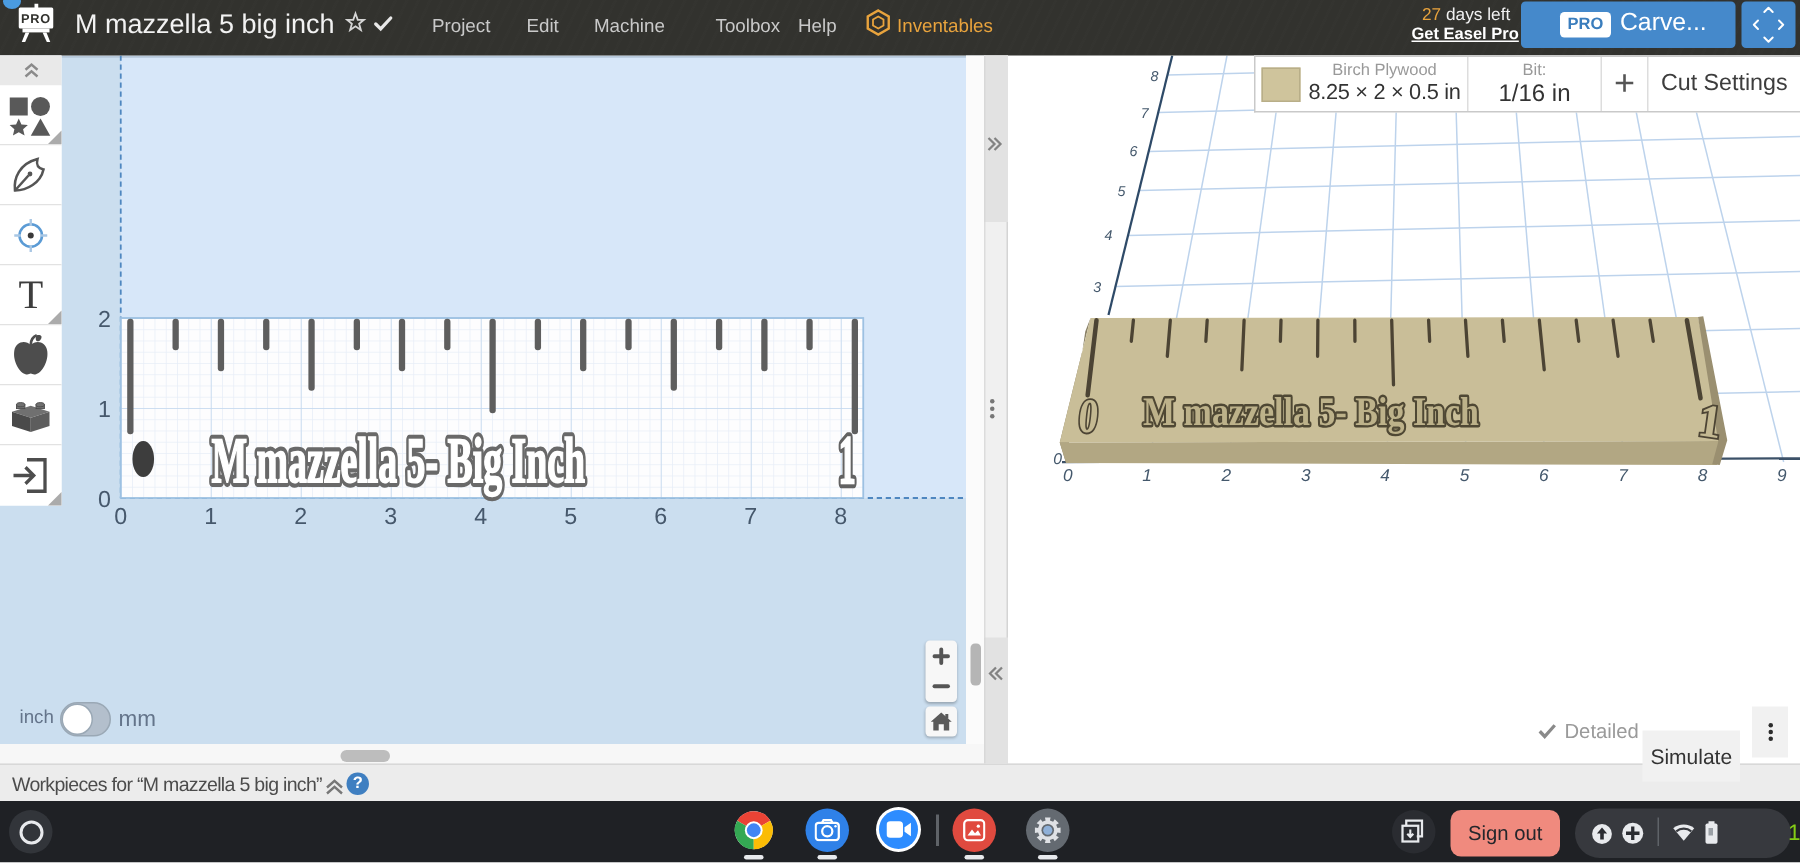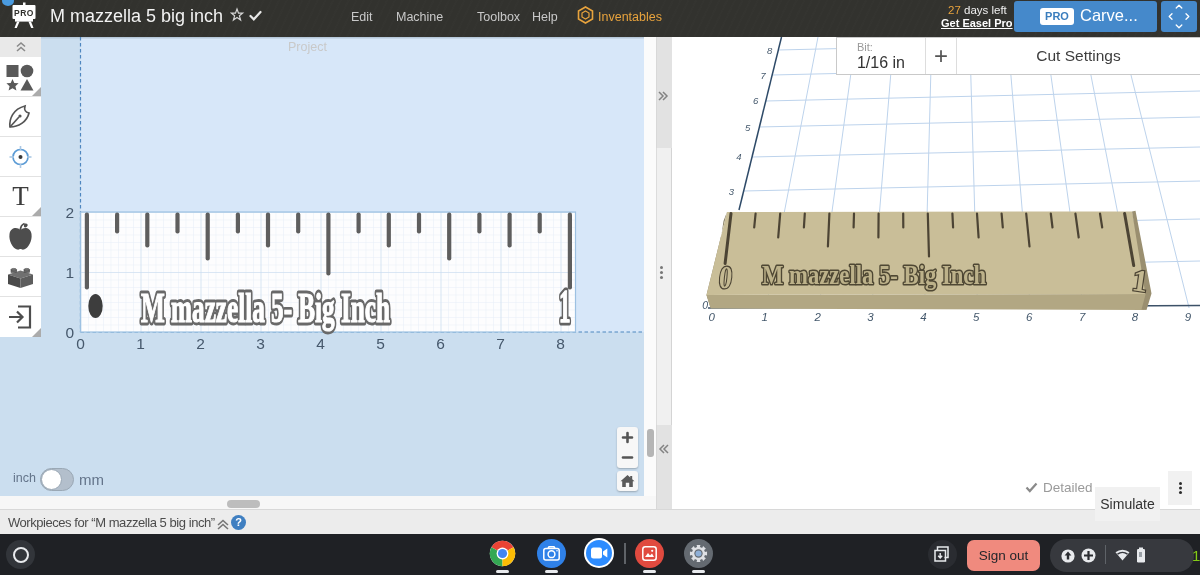--- a/index.html
+++ b/index.html
@@ -195,21 +195,21 @@
       <path d="M7 19.6 L4.5 26 L6.8 26 L9.6 19.6 Z" fill="#fff"></path>
       <path d="M21 19.6 L23.5 26 L21.2 26 L18.4 19.6 Z" fill="#fff"></path>
       <text x="14" y="13.5" font-size="8.5" font-weight="bold" fill="#32322e" text-anchor="middle" letter-spacing="0.5" font-family="Liberation Sans, sans-serif">PRO</text>
     </svg>
     <div class="title">M mazzella 5 big inch</div>
 
     <svg style="position:absolute;left:230px;top:6px;" width="36" height="20" viewBox="0 0 36 20">
       <path d="M7 3 L8.5 7.2 L12.6 7.2 L9.4 9.8 L10.6 14 L7 11.5 L3.4 14 L4.6 9.8 L1.4 7.2 L5.5 7.2 Z" fill="none" stroke="#d5d5d5" stroke-width="1.2"></path>
       <path d="M20.5 10 L23.8 13.3 L30.5 6" fill="none" stroke="#e8e8e8" stroke-width="2.2" stroke-linecap="round"></path>
     </svg>
-    <div class="menuitem" style="left:288px;margin-top:30px;">Project</div>
+    <div class="menuitem" style="left:288px;">Project</div>
     <div class="menuitem" style="left:351px;">Edit</div>
     <div class="menuitem" style="left:396px;">Machine</div>
     <div class="menuitem" style="left:477px;">Toolbox</div>
     <div class="menuitem" style="left:532px;">Help</div>
 
     <svg style="position:absolute;left:577px;top:6px;" width="17" height="18" viewBox="0 0 17 18">
       <path d="M8.5 1 L15.5 5 L15.5 13 L8.5 17 L1.5 13 L1.5 5 Z" fill="none" stroke="#e8a33d" stroke-width="1.6"></path>
       <path d="M8.5 5 L12 7 L12 11 L8.5 13 L5 11 L5 7 Z" fill="none" stroke="#e8a33d" stroke-width="1.2"></path>
     </svg>
     <div class="menuitem" style="left:598px;color:#e8a33d;">Inventables</div>
@@ -302,22 +302,29 @@
         <path d="M9 20 L22 20 M17 14.5 L22.5 20 L17 25.5" fill="none" stroke="#4d4d4d" stroke-width="2.2"></path>
       </svg>
       <div class="fold"></div>
     </div>
   </div>
   <div id="vscroll">
       <div style="position:absolute;left:3px;top:392px;width:7px;height:28px;background:#b5b5b5;border-radius:3px;"></div>
     </div>
   <div id="divider"></div>
   <div id="matbox">
+    <div class="sec" style="width:142px;">
+      <div style="width:26px;height:23px;background:#cfc49c;border:1px solid #b8ae88;margin-right:5px;flex:none;"></div>
+      <div style="text-align:center;white-space:nowrap;">
+        <div class="mtitle">Birch Plywood</div>
+        <div class="mval" style="font-size:14.5px;letter-spacing:-0.2px;">8.25 × 2 × 0.5 in</div>
+      </div>
+    </div>
     <div class="sec" style="width:89px;">
-      <div style="text-align:left;">
+      <div style="text-align:center;">
         <div class="mtitle">Bit:</div>
         <div class="mval" style="font-size:16px;">1/16 in</div>
       </div>
     </div>
     <div class="sec" style="width:31px;">
         <span style="font-size:24px;color:#555;font-weight:300;line-height:20px;">+</span>
       </div>
     <div class="sec" style="flex:1;">
         <span style="font-size:15.5px;color:#3d3d3d;">Cut Settings</span>
       </div>

